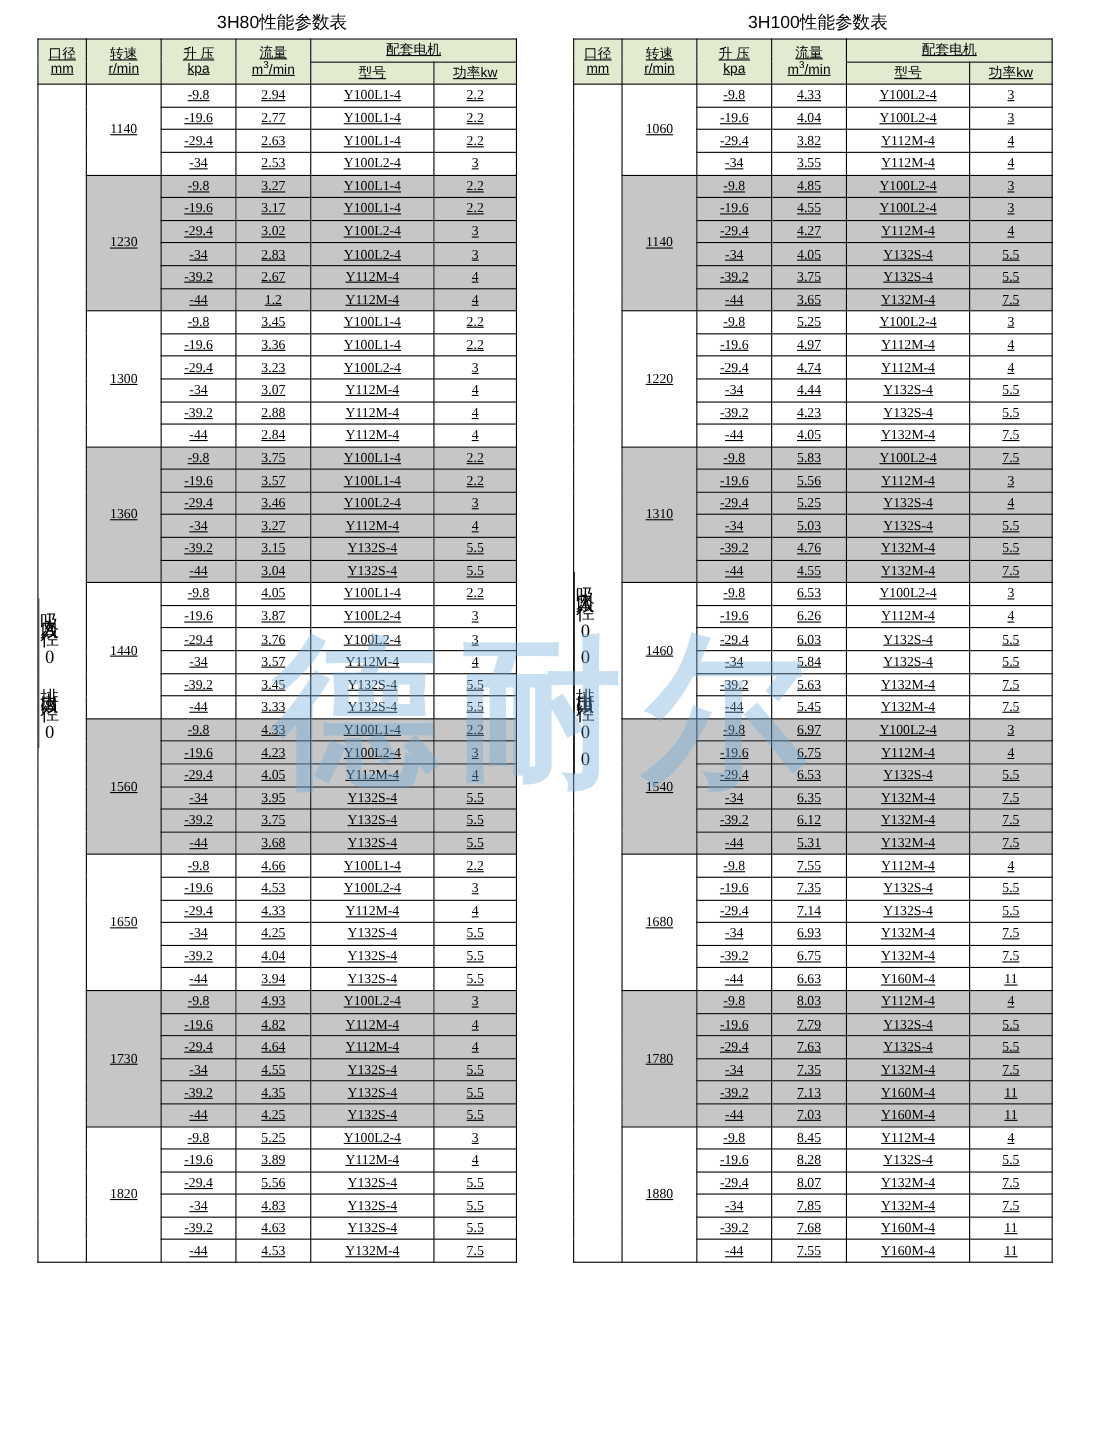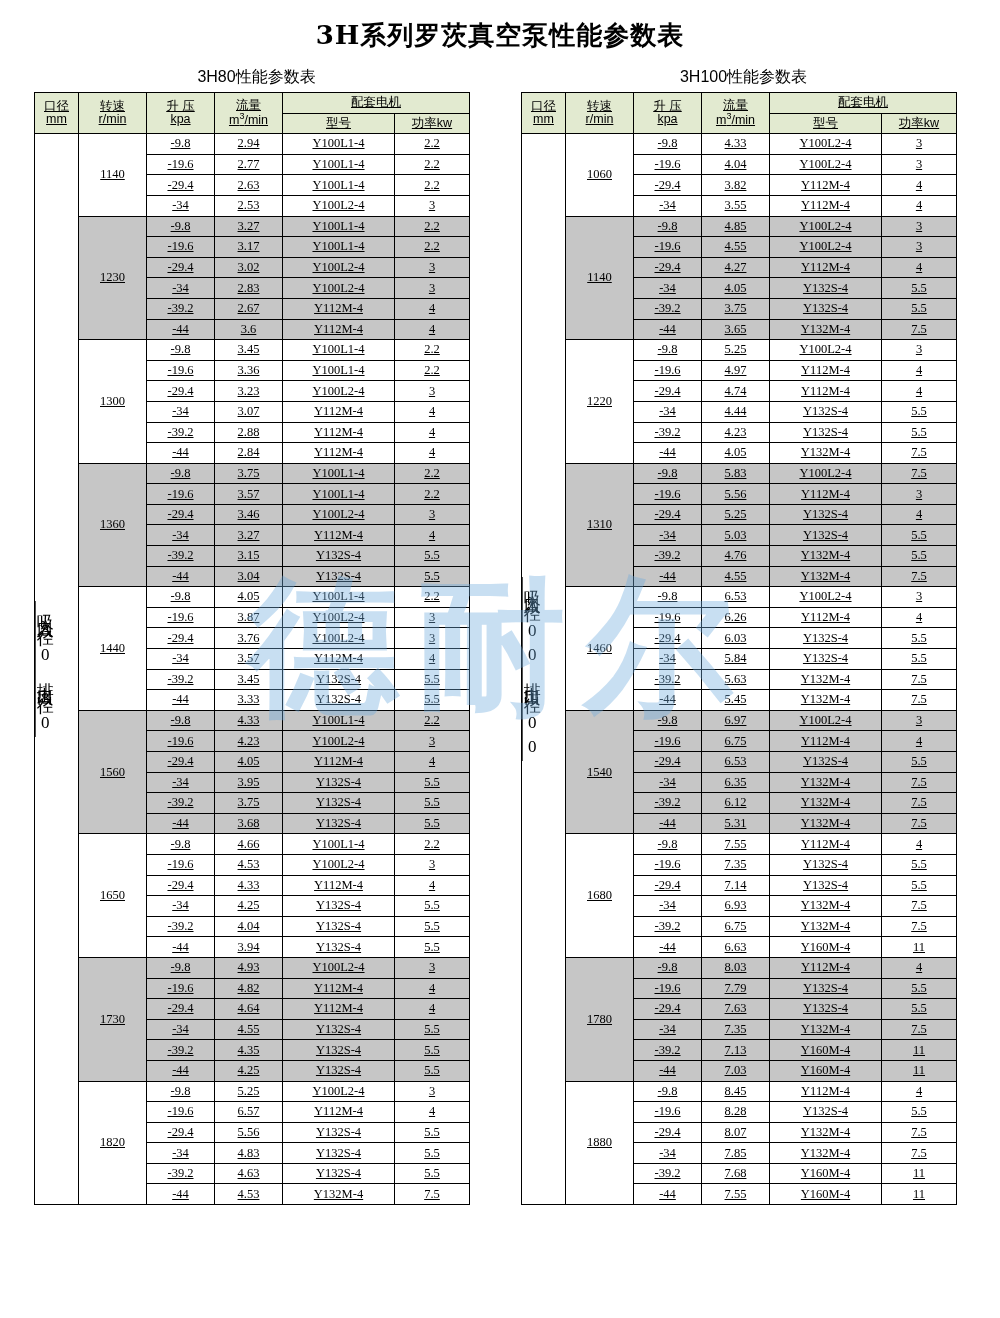--- a/index.html
+++ b/index.html
@@ -76,21 +76,20 @@
   .col-p { width:68px; }
   .col-q { width:68px; }
   .col-m { width:112px; }
   .col-w { width:75px; }
 </style>
 </head>
 <body>
 
 <div class="page">
 
-  <div class="main-title">3H系列罗茨真空泵性能参数表</div>
 
   <div class="watermark">德耐尔</div>
 
   <div class="tables">
 
     <div class="tblwrap">
       <div class="sub-title">3H80性能参数表</div>
       <table class="perf">
         <colgroup>
           <col class="col-k">
@@ -180,21 +179,21 @@
               <td>3</td>
             </tr>
             <tr class="row-shade">
               <td>-39.2</td>
               <td>2.67</td>
               <td>Y112M-4</td>
               <td>4</td>
             </tr>
             <tr class="row-shade">
               <td>-44</td>
-              <td>3.6</td>
+              <td>1.2</td>
               <td>Y112M-4</td>
               <td>4</td>
             </tr>
             <tr>
               <td rowspan="6">1300</td>
               <td>-9.8</td>
               <td>3.45</td>
               <td>Y100L1-4</td>
               <td>2.2</td>
             </tr>
@@ -415,21 +414,21 @@
             </tr>
             <tr>
               <td rowspan="6">1820</td>
               <td>-9.8</td>
               <td>5.25</td>
               <td>Y100L2-4</td>
               <td>3</td>
             </tr>
             <tr>
               <td>-19.6</td>
-              <td>6.57</td>
+              <td>3.89</td>
               <td>Y112M-4</td>
               <td>4</td>
             </tr>
             <tr>
               <td>-29.4</td>
               <td>5.56</td>
               <td>Y132S-4</td>
               <td>5.5</td>
             </tr>
             <tr>

